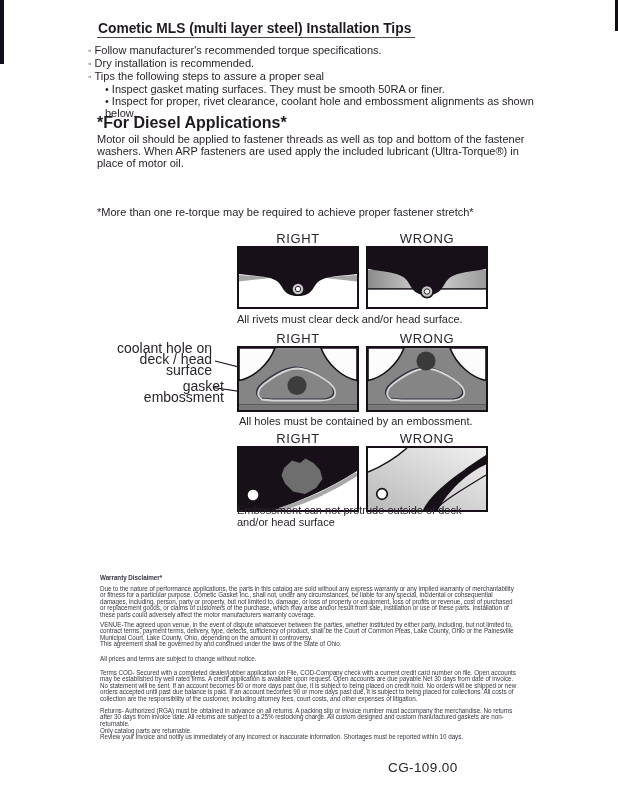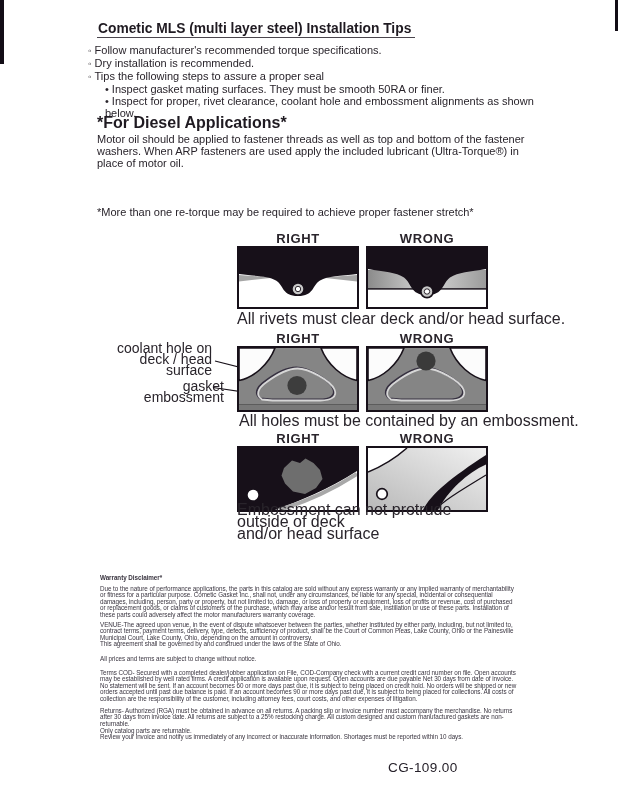--- a/index.html
+++ b/index.html
@@ -24,24 +24,24 @@
   .b1::before { content:"\25E6"; margin-right:3px; font-size:10px; }
   .b2 { margin-left:17px; }
   .b2::before { content:"\2022"; margin-right:3px; }
 
   .h2 { left:97px; top:114px; font-size:16px; font-weight:bold; color:#1f1a21; }
   .body-para { left:97px; width:430px; font-size:11px; line-height:12.2px; }
   #para1 { top:133px; }
   #para2 { top:164px; }
   #note  { top:206px; font-size:11px; }
 
-  .rw-label { width:122px; text-align:center; font-size:13px; font-weight:700;
+  .rw-label { width:122px; text-align:center; font-size:13px; font-weight:400;
               letter-spacing:0.6px; color:#2a252c; }
   .panel { display:block; border:2px solid #171019; background:#fff; }
-  .caption { font-size:16px; line-height:12px; color:#29242b; }
+  .caption { font-size:11px; line-height:12px; color:#29242b; }
 
   .side-label { width:112px; text-align:right; font-size:14px; line-height:11px; color:#29242b; }
   #coolant-label { left:100px; top:343px; }
   #emboss-label  { left:112px; top:381px; }
   #pointer-lines { left:0; top:330px; pointer-events:none; }
 
   .fineprint { left:100px; width:419px; font-size:6.3px; line-height:6.4px;
                color:#3a3540; letter-spacing:-0.05px; }
   #warranty-heading { top:575px; font-weight:bold; }
   #wp0 { top:586px; } #wp1 { top:622px; } #wp2 { top:656px; }

